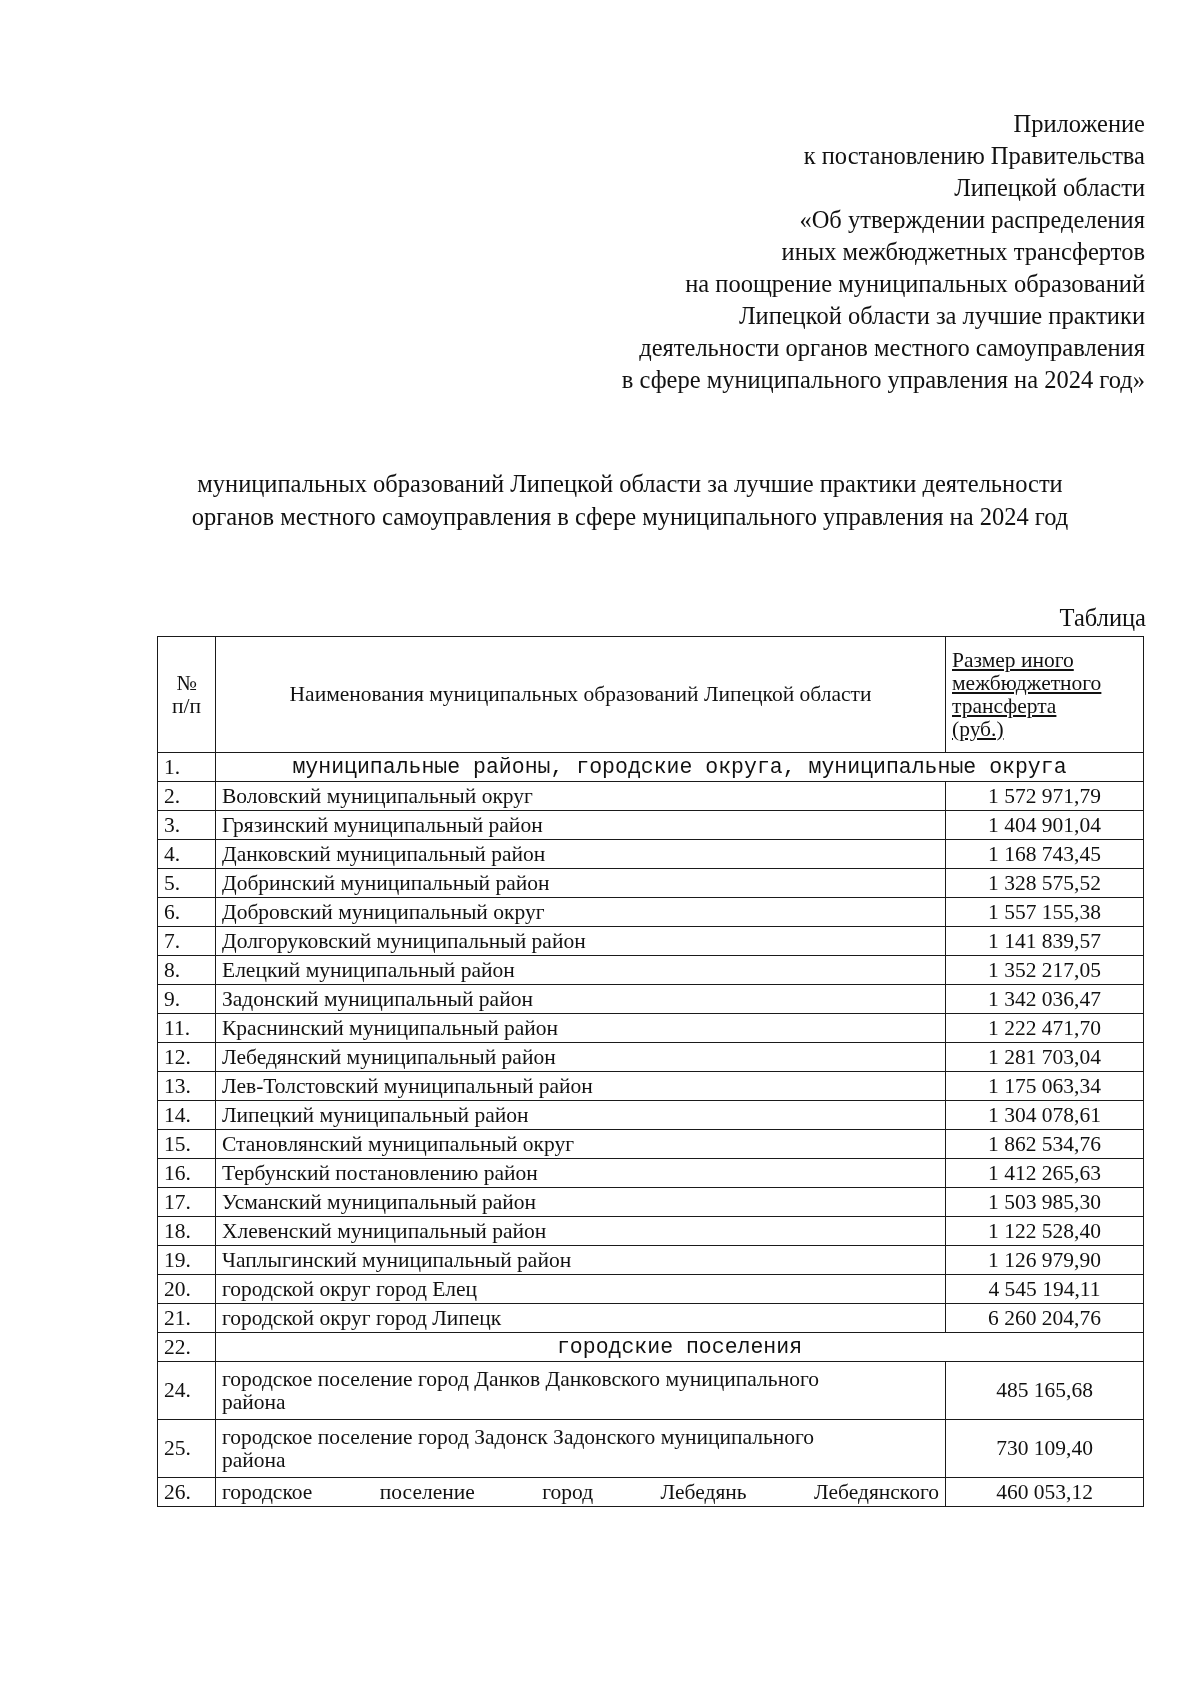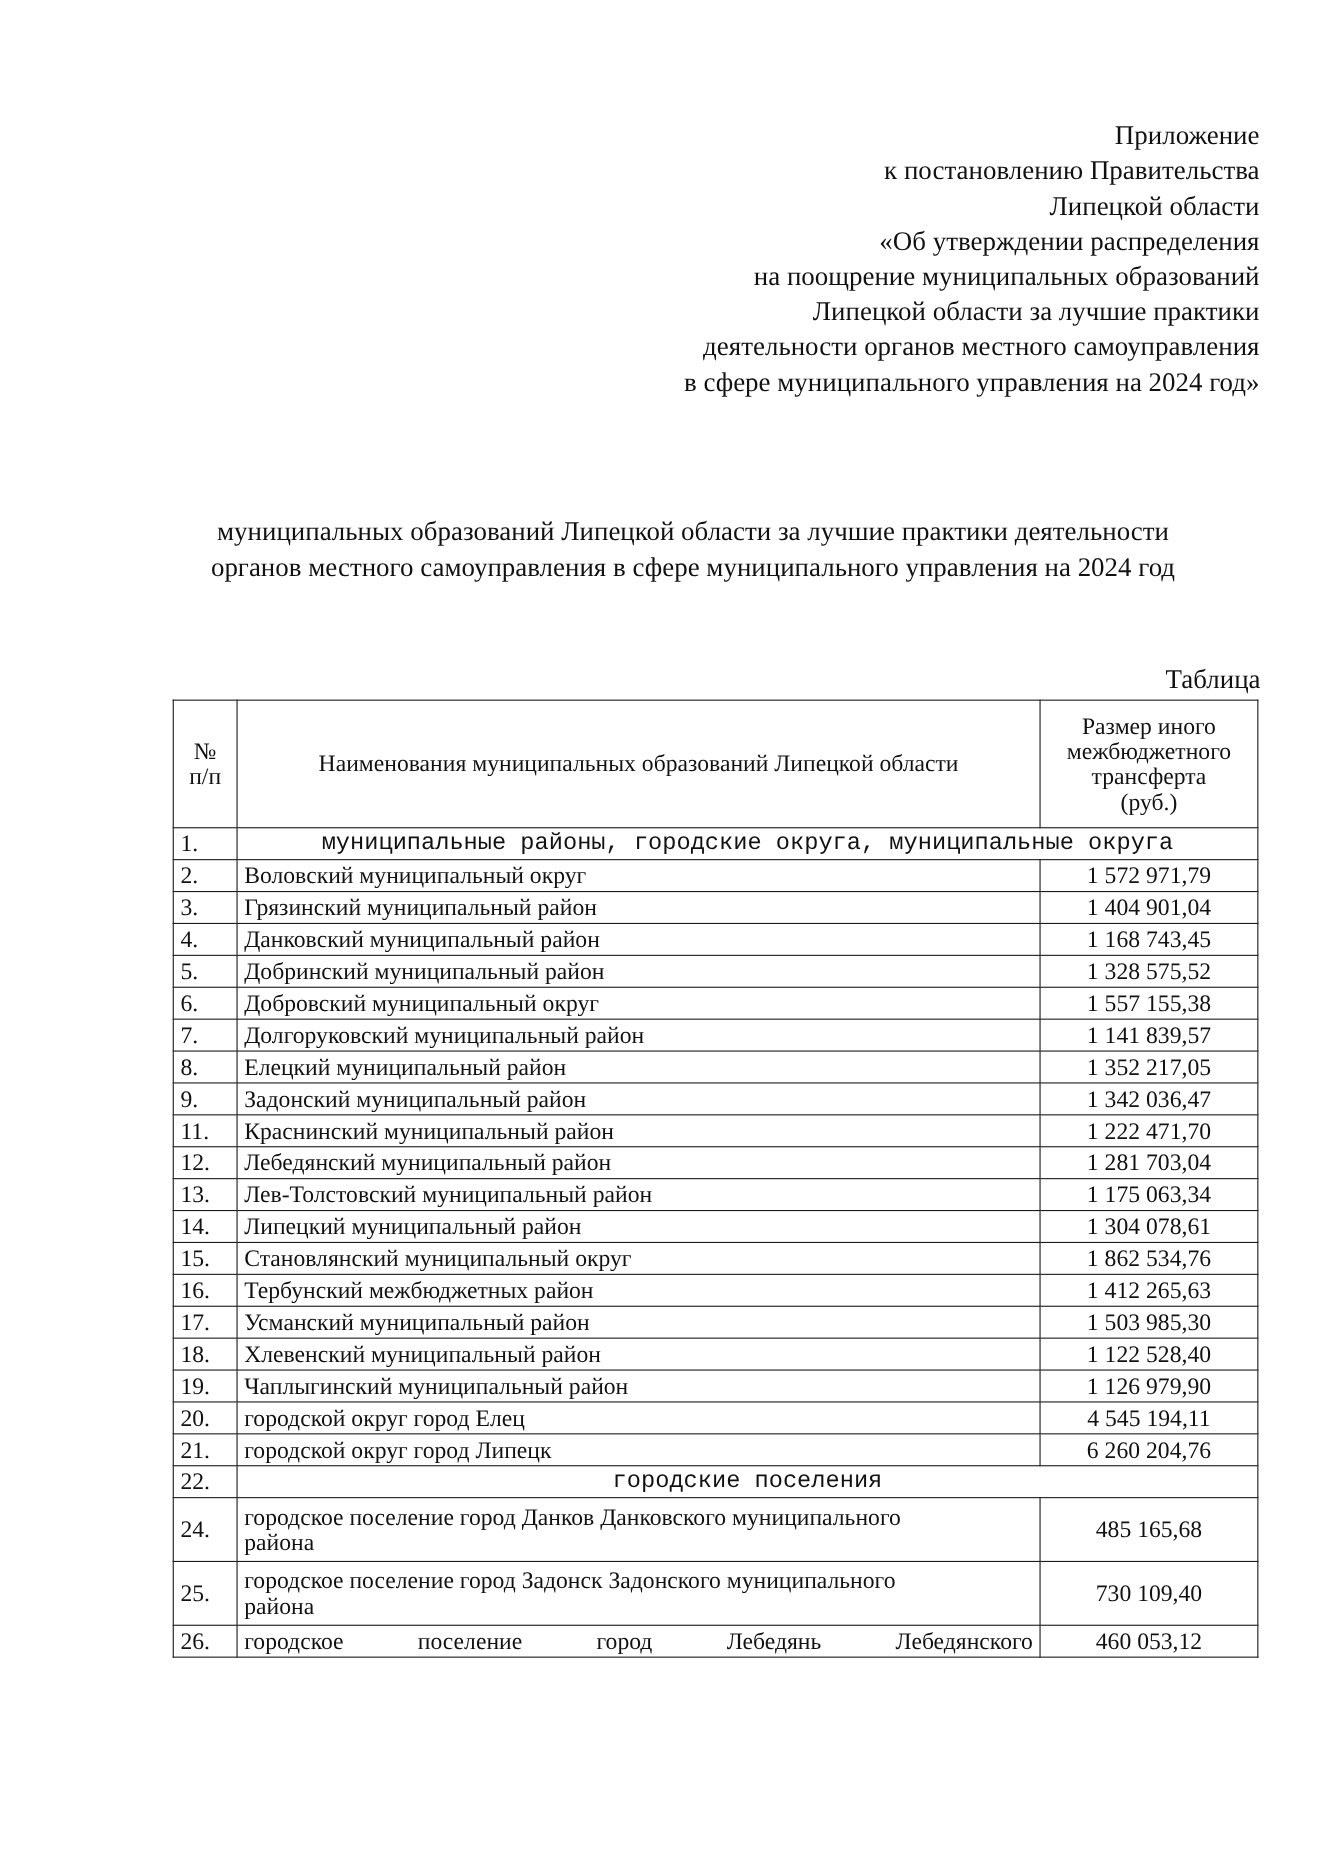--- a/index.html
+++ b/index.html
@@ -55,21 +55,21 @@
       padding: 0 6px;
       font-weight: normal;
       vertical-align: middle;
       line-height: 23px;
     }
     col.c-num { width: 58px; }
     col.c-name { width: 730px; }
     col.c-val { width: 198px; }
     th.h-num { text-align: center; padding: 0 2px; line-height: 29px; }
     th.h-name { text-align: center; margin-top: 36px; }
-    th.h-val { text-align: center; line-height: 29px; padding-top: 1px; padding-bottom: 1px;}
+    th.h-val { text-align: left; line-height: 29px; padding-top: 1px; padding-bottom: 1px; text-decoration: underline;}
     tr.head { height: 116px; }
     tr.row { height: 29px; }
     tr.row2 { height: 58px; }
     td.num { text-align: left; padding-left: 4px; vertical-align: top; }
     tr.row td.num { vertical-align: middle; }
     td.name { text-align: left; padding-left: 10px; }
     td.val { text-align: center; }
     td.section { text-align: center; font-family: Liberation Mono, monospace; }
     td.name2 { line-height: 27px; padding-left: 10px; vertical-align: top; }
     td.justify {
@@ -81,20 +81,21 @@
     }
   </style>
 </head>
 <body>
 
 <div class="appendix">
   <div>Приложение</div>
   <div>к постановлению Правительства</div>
   <div>Липецкой области</div>
   <div>«Об утверждении распределения</div>
+  <div>иных межбюджетных трансфертов</div>
   <div>на поощрение муниципальных образований</div>
   <div>Липецкой области за лучшие практики</div>
   <div>деятельности органов местного самоуправления</div>
   <div>в сфере муниципального управления на 2024 год»</div>
 </div>
 
 <div class="doc-title">
   <div>муниципальных образований Липецкой области за лучшие практики деятельности</div>
   <div>органов местного самоуправления в сфере муниципального управления на 2024 год</div>
 </div>
@@ -187,21 +188,21 @@
     <td class="name">Липецкий муниципальный район</td>
     <td class="val">1 304 078,61</td>
   </tr>
   <tr class="row">
     <td class="num">15.</td>
     <td class="name">Становлянский муниципальный округ</td>
     <td class="val">1 862 534,76</td>
   </tr>
   <tr class="row">
     <td class="num">16.</td>
-    <td class="name">Тербунский межбюджетных район</td>
+    <td class="name">Тербунский постановлению район</td>
     <td class="val">1 412 265,63</td>
   </tr>
   <tr class="row">
     <td class="num">17.</td>
     <td class="name">Усманский муниципальный район</td>
     <td class="val">1 503 985,30</td>
   </tr>
   <tr class="row">
     <td class="num">18.</td>
     <td class="name">Хлевенский муниципальный район</td>

